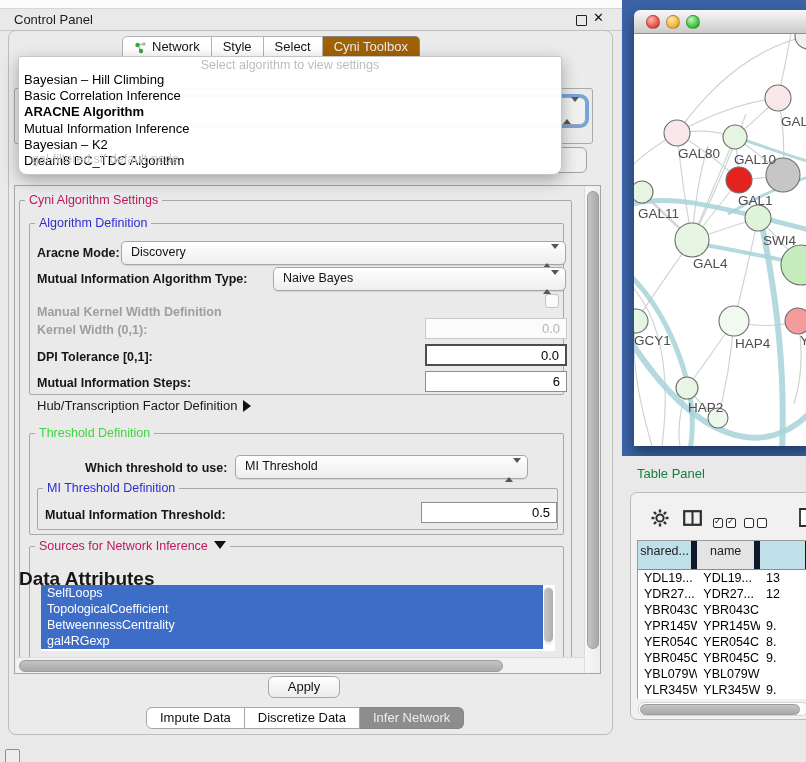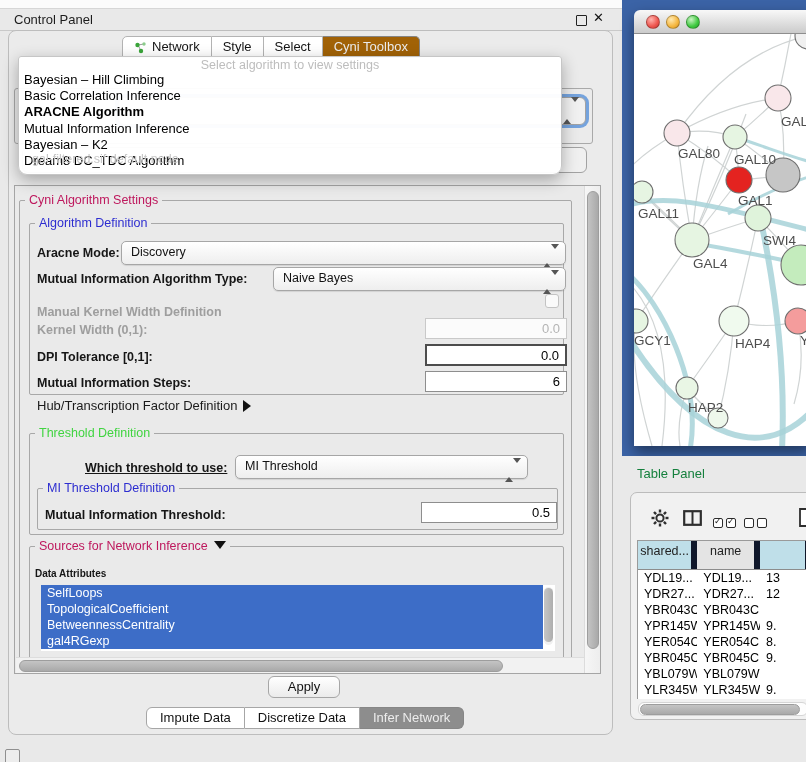--- a/index.html
+++ b/index.html
@@ -195,36 +195,36 @@
       <span class="blab" style="left:22px;top:190px;">Mutual Information Steps:</span>
       <div class="field" style="left:410px;top:185px;width:134px;">6</div>
 
       <span class="nlab" style="left:22px;top:212px;font-size:13px;">
         <span>Hub/Transcription Factor Definition</span><span class="tri-right"></span>
       </span>
 
       <div class="grp" style="left:14px;top:247px;width:533px;height:100px;"></div>
       <span class="grp-title gt-green" style="left:20px;top:240px;">Threshold Definition</span>
 
-      <span class="blab" style="left:70px;top:275px;text-decoration:underline;">Which threshold to use:</span>
+      <span class="blab" style="left:70px;top:275px;">Which threshold to use:</span>
       <div class="combo" style="left:220px;top:269px;width:282px;">
         <span>MI Threshold</span>
         <span class="stepper"><span class="tri-up"></span><span class="tri-down"></span></span>
       </div>
 
       <div class="grp" style="left:22px;top:302px;width:519px;height:40px;"></div>
       <span class="grp-title gt-blue" style="left:28px;top:295px;">MI Threshold Definition</span>
       <span class="blab" style="left:30px;top:322px;">Mutual Information Threshold:</span>
       <div class="field" style="left:406px;top:316px;width:128px;">0.5</div>
 
       <div class="grp" style="left:14px;top:360px;width:533px;height:124px;"></div>
       <span class="grp-title" style="left:20px;top:353px;">
         <span>Sources for Network Inference</span><span class="tri-dn-big"></span>
       </span>
-      <span class="blab" style="left:20px;top:382px;font-size:10px;">Data Attributes</span>
+      <span class="blab" style="left:4px;top:382px;font-size:19px;">Data Attributes</span>
 
       <div class="abs" id="attr-list" style="left:26px;top:399px;">
           <div class="attr">SelfLoops</div>
           <div class="attr">TopologicalCoefficient</div>
           <div class="attr">BetweennessCentrality</div>
           <div class="attr">gal4RGexp</div>
         </div>
       <div class="abs" id="attr-sb" style="left:529px;top:401px;">
         <div class="abs" id="attr-sb-thumb"></div>
       </div>

